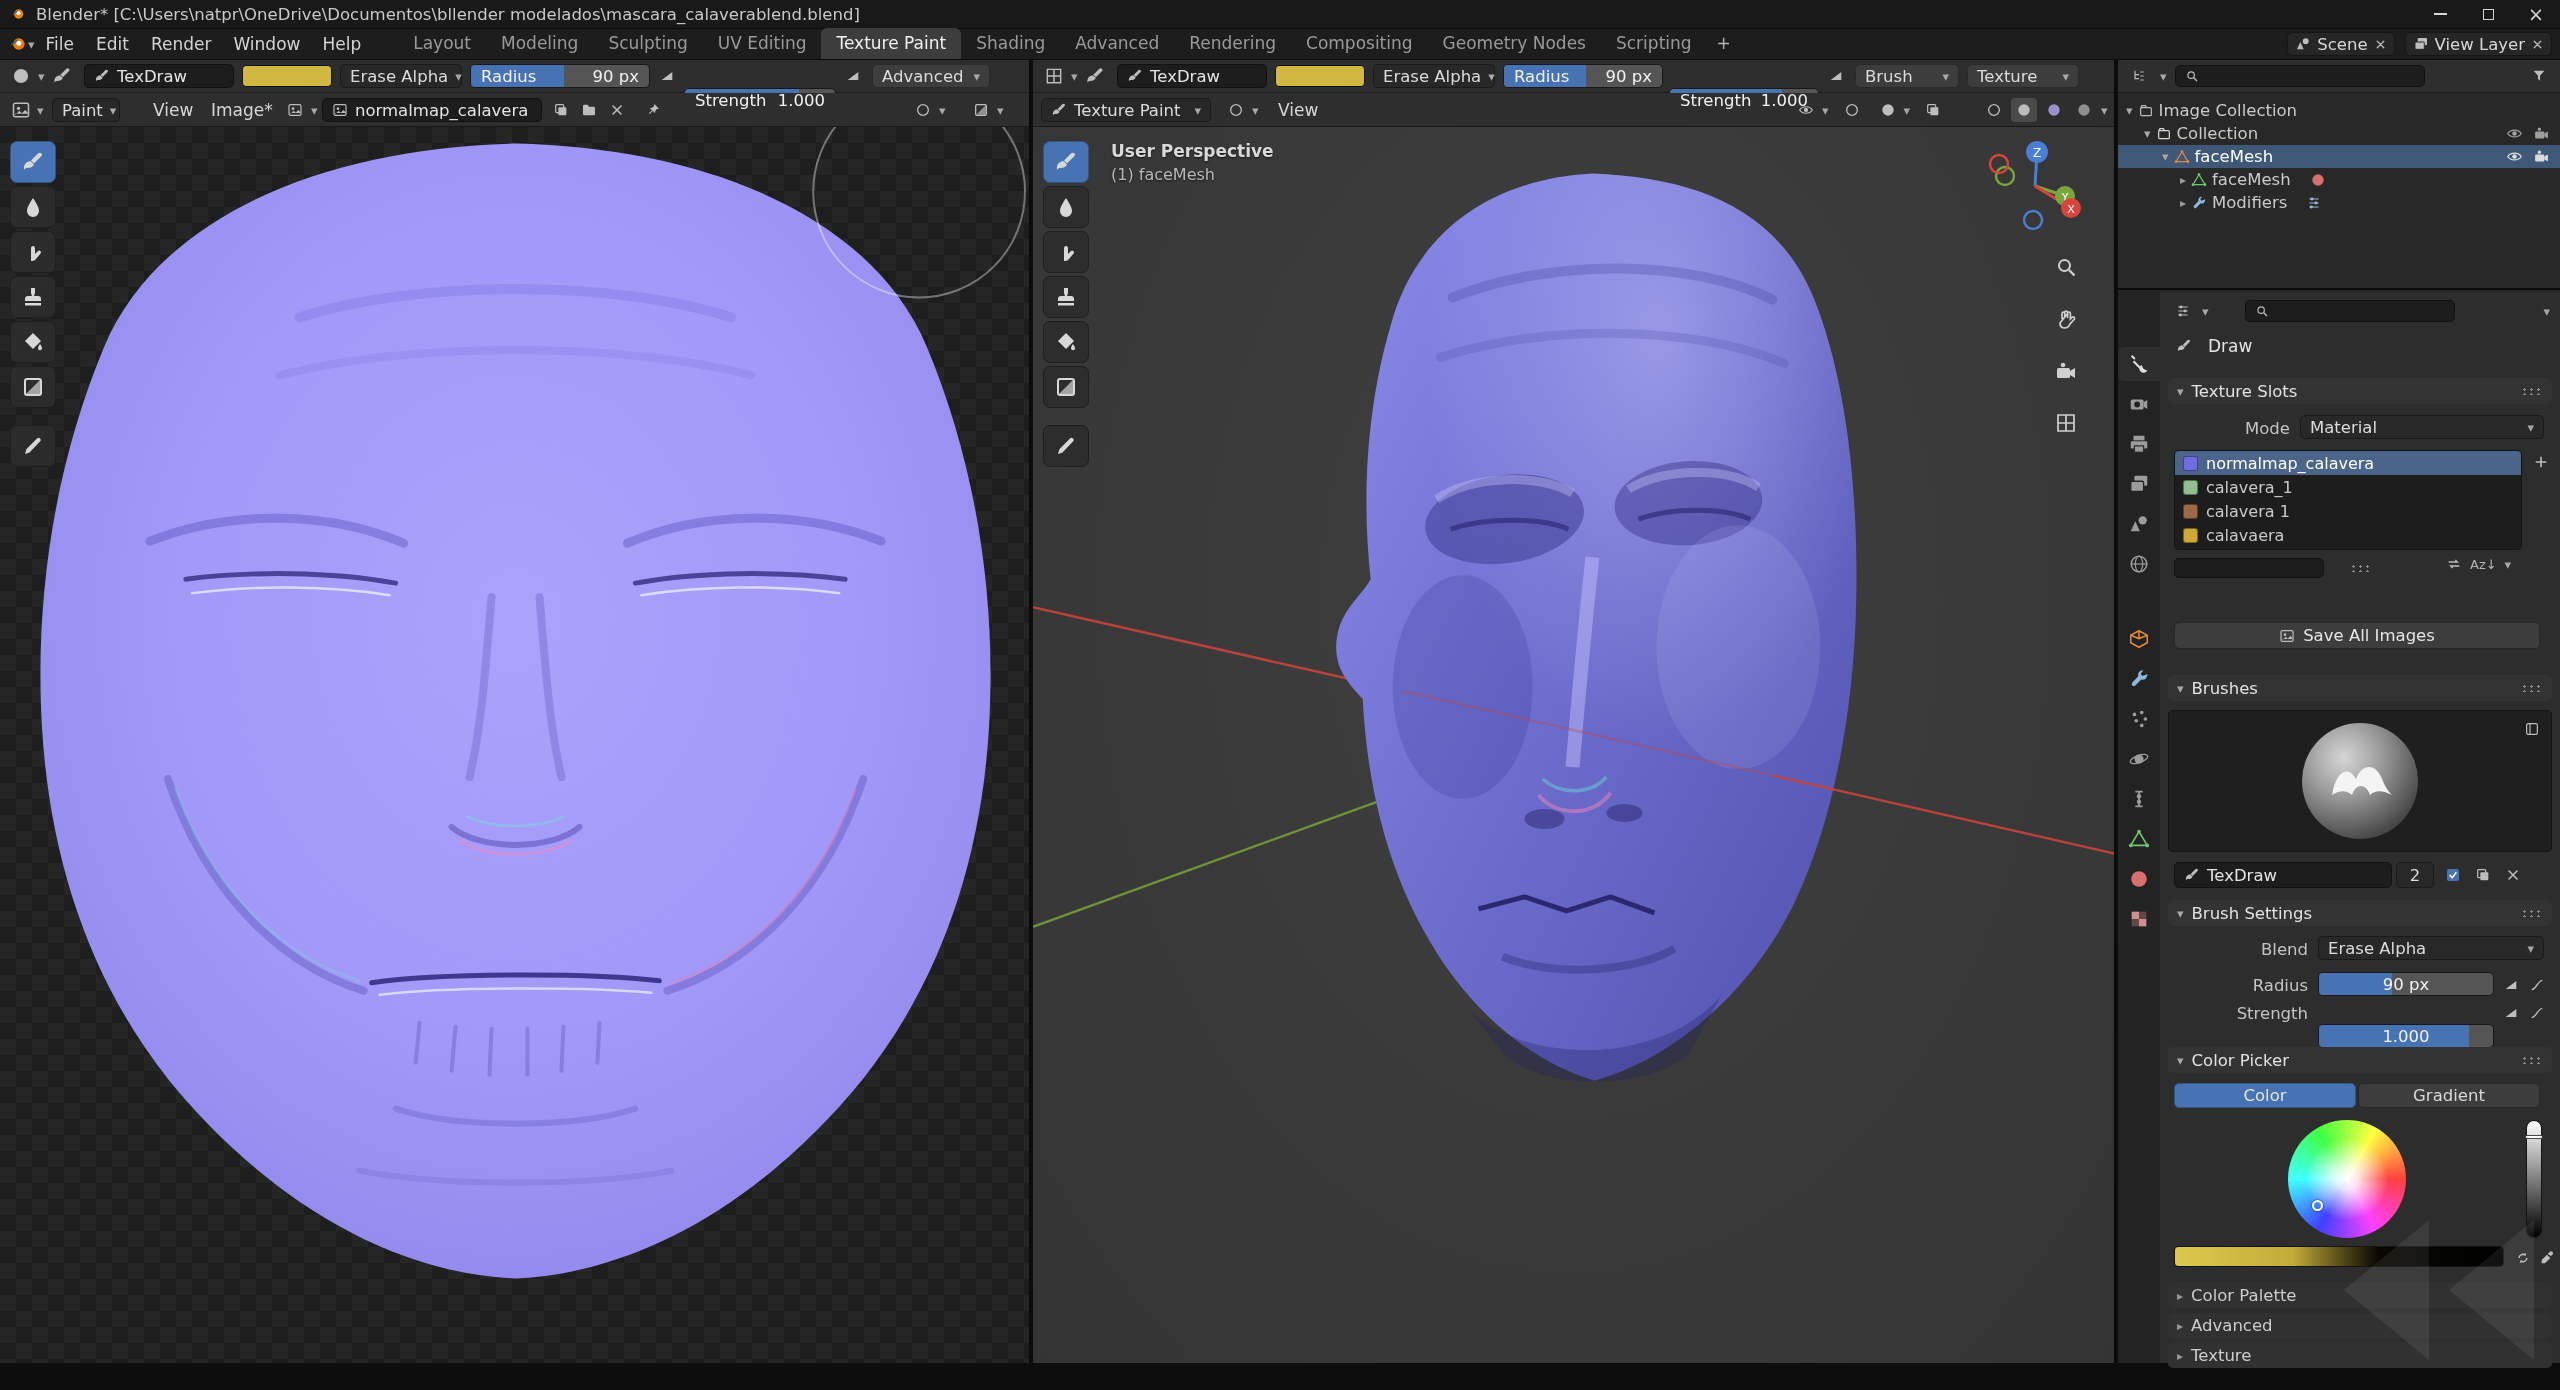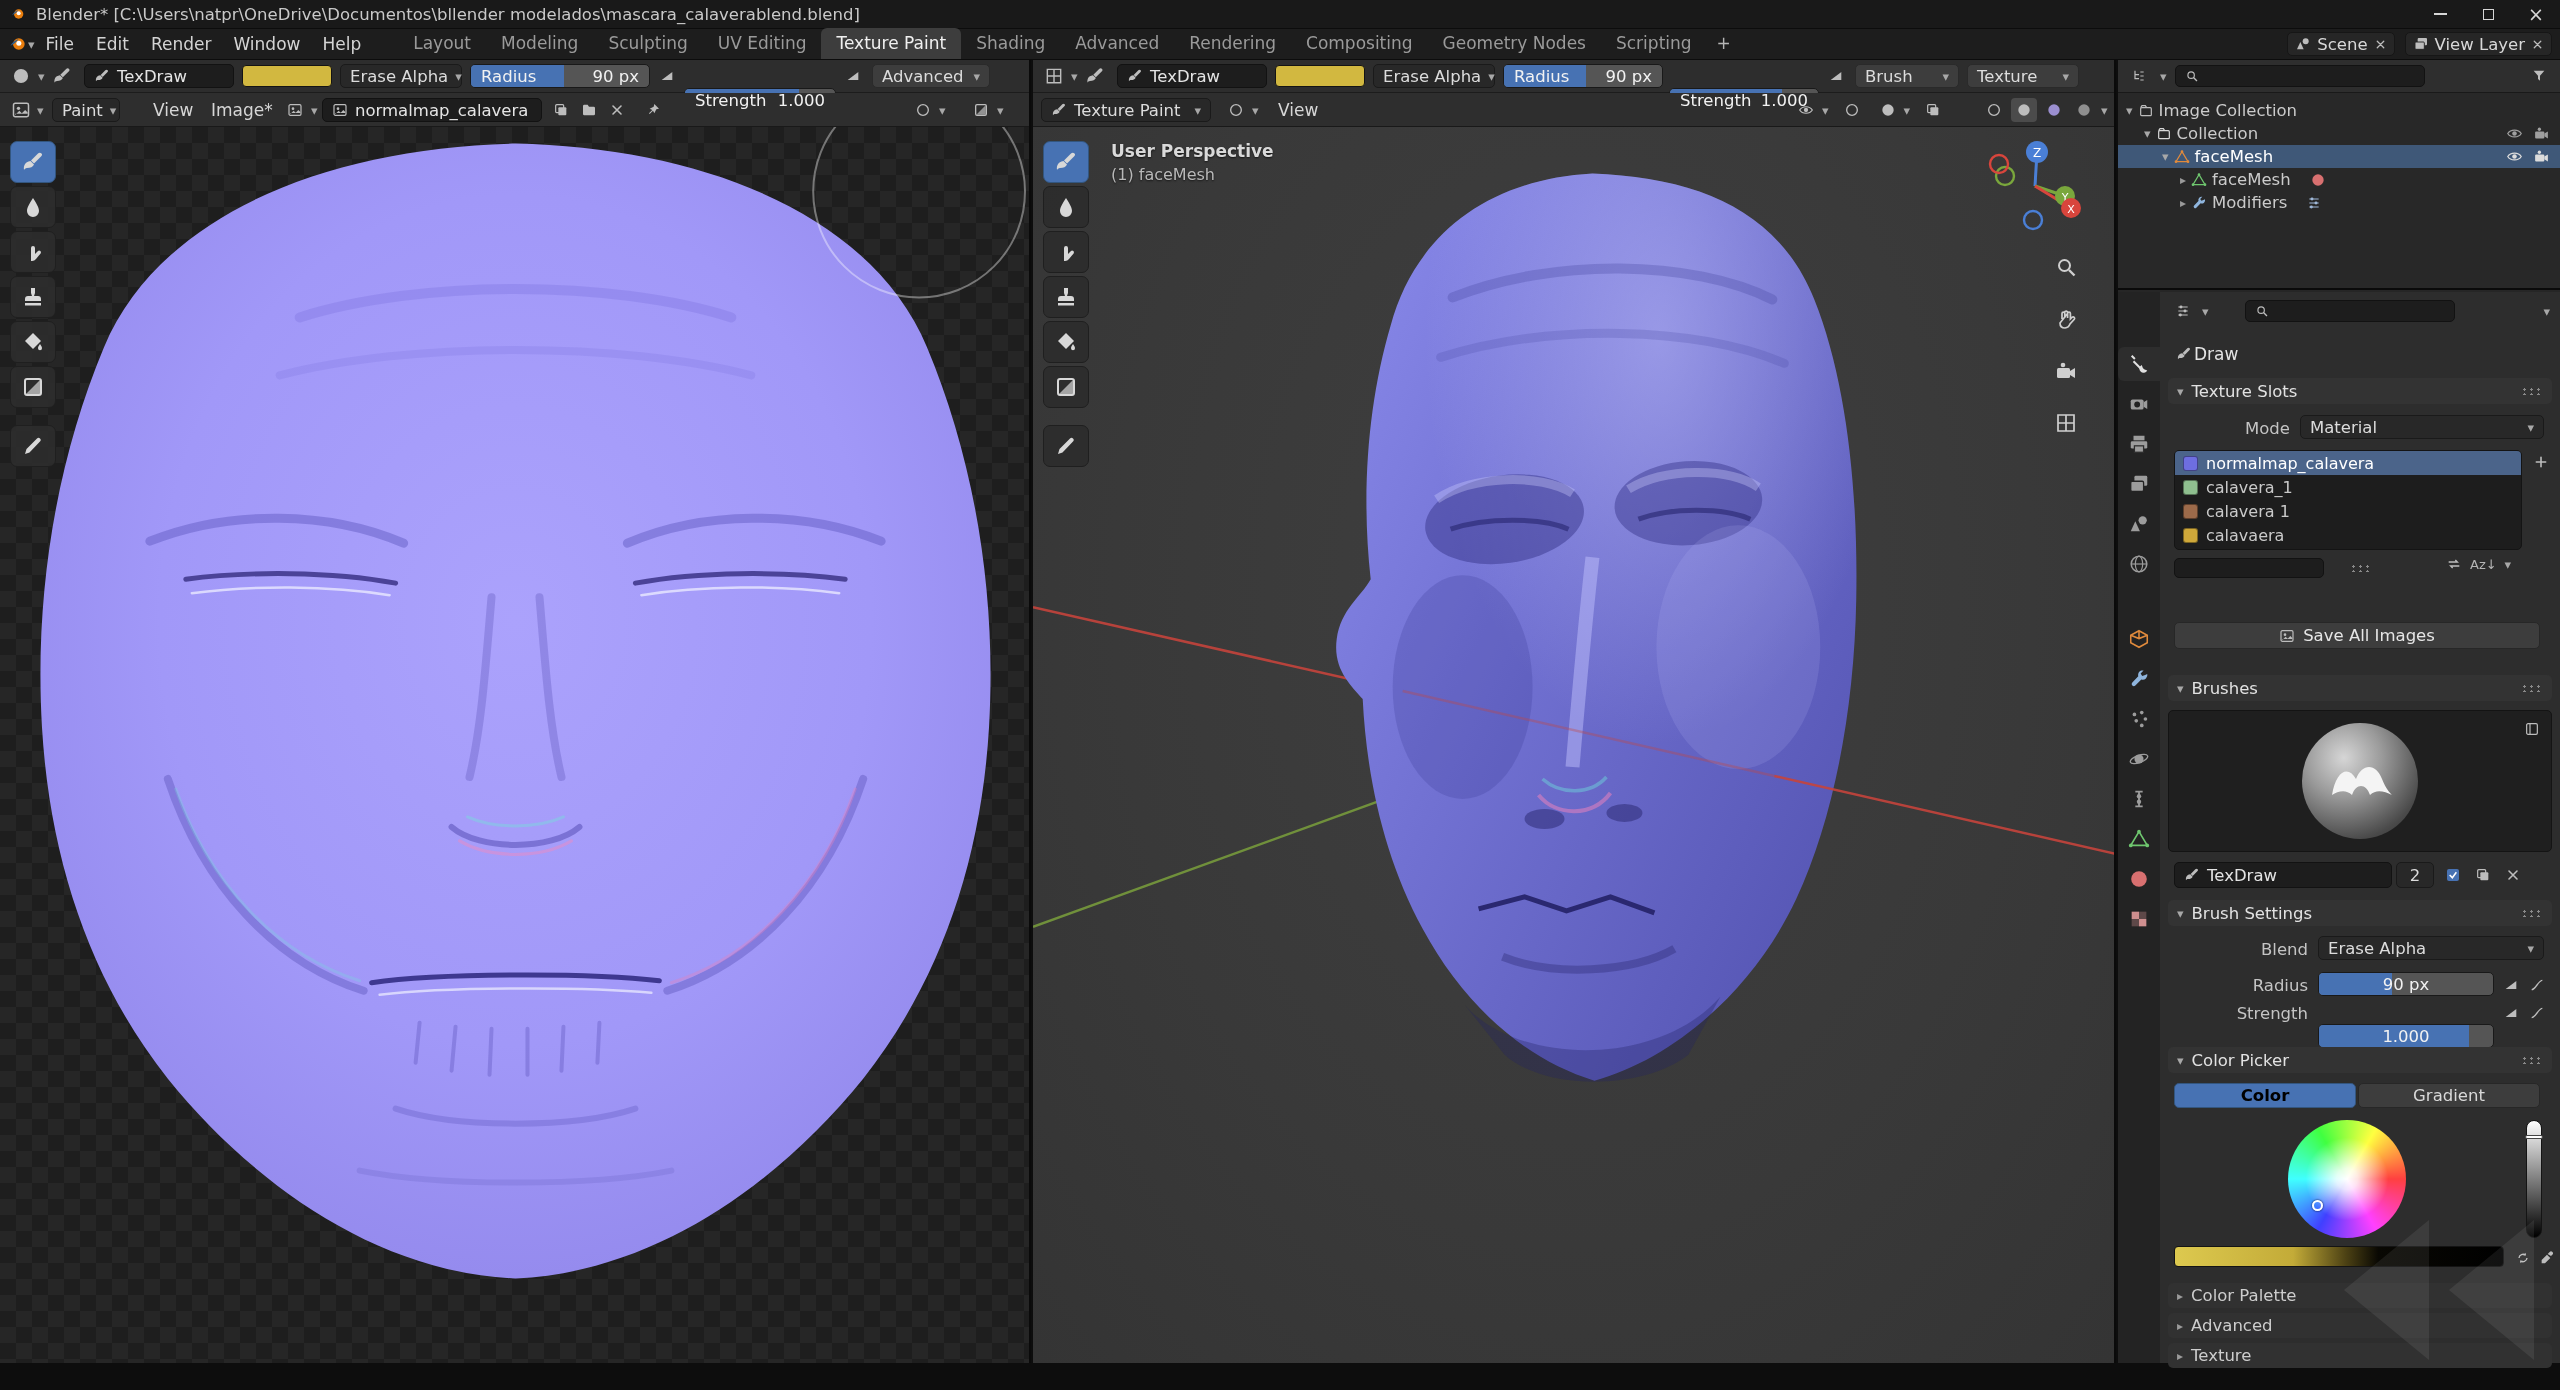--- a/index.html
+++ b/index.html
@@ -93,21 +93,21 @@
   .panel-hdr{position:absolute;left:8px;right:8px;height:26px;background:#333;border-radius:5px;display:flex;align-items:center;gap:8px;padding:0 9px;font-size:16.5px;color:#e2e2e2;}
   .panel-hdr .dots{margin-left:auto;}
   .dots{width:22px;height:8px;background-image:radial-gradient(#8a8a8a 1.4px,transparent 1.6px);background-size:7px 5px;background-position:0 0;}
   .plabel{position:absolute;font-size:16.5px;color:#c4c4c4;text-align:right;}
   .listbox{position:absolute;background:#1d1d1d;border:1px solid #141414;border-radius:5px;overflow:hidden;}
   .lrow{height:24px;display:flex;align-items:center;gap:8px;padding:0 8px;font-size:16px;color:#c9c9c9;}
   .lrow.sel{background:#4b648a;color:#fff;}
   .chip{width:15px;height:15px;border-radius:3px;border:1px solid rgba(0,0,0,.4);}
   .btnwide{position:absolute;height:27px;background:#3d3d3d;border:1px solid #272727;border-radius:5px;display:flex;align-items:center;justify-content:center;gap:8px;font-size:16.5px;color:#e6e6e6;}
   .tabbtn{position:absolute;height:25px;border-radius:5px;background:#3d3d3d;border:1px solid #272727;display:flex;align-items:center;justify-content:center;font-size:16.5px;color:#d9d9d9;}
-  .tabbtn.active{background:var(--accent,#4772b3);border-color:#33567f;color:#000000;font-weight:bold;}
+  .tabbtn.active{background:var(--accent,#4772b3);border-color:#33567f;color:#e5e5e5;}
   .wheel{position:absolute;border-radius:50%;
     background:radial-gradient(closest-side,#ffffff 0%,rgba(255,255,255,.85) 18%,rgba(255,255,255,0) 70%),
     conic-gradient(from 90deg,#ff4040,#ff40ff,#4040ff,#40ffff,#40ff40,#ffff40,#ff4040);}
   .vbar{position:absolute;width:16px;border-radius:8px;background:linear-gradient(#fff,#000);border:1px solid #141414;}
   .colorbar{position:absolute;height:21px;border-radius:4px;border:1px solid #141414;
     background:linear-gradient(to right,#ddc94f 0%,#c3ab38 36%,#4d4214 52%,#090803 62%,#000 100%);}
   .collhdr{position:absolute;left:8px;right:8px;height:25px;display:flex;align-items:center;gap:8px;padding:0 9px;font-size:16.5px;color:#cdcdcd;background:#313131;border-radius:5px;}
 
   
   #statusbar{position:absolute;left:0;right:0;bottom:0;height:27px;background:#232323;border-top:1px solid #0e0e0e;display:flex;align-items:center;font-size:16px;color:#8f8f8f;}
@@ -972,21 +972,21 @@
             </div>
           <span class="caret">▾</span>
           <div class="field" style="width:210px;height:22px;margin-left:30px">
             <svg class="ic sm" style="width:14px;height:14px">
                 <use href="#i-search"></use>
               </svg>
           </div>
           <span class="caret" style="margin-left:auto">▾</span>
         </div>
 
-        <div class="abs row" style="left:16px;top:52px;gap:2px">
+        <div class="abs row" style="left:16px;top:44px;gap:16px">
           <svg class="ic sm">
               <use href="#i-brush"></use>
             </svg>
           <span style="color:#e4e4e4;font-size:17px">Draw</span>
         </div>
 
         <div class="panel-hdr" style="top:86px">
           <span class="caret">▾</span>
           <span>Texture Slots</span>
           <span class="dots"></span>

